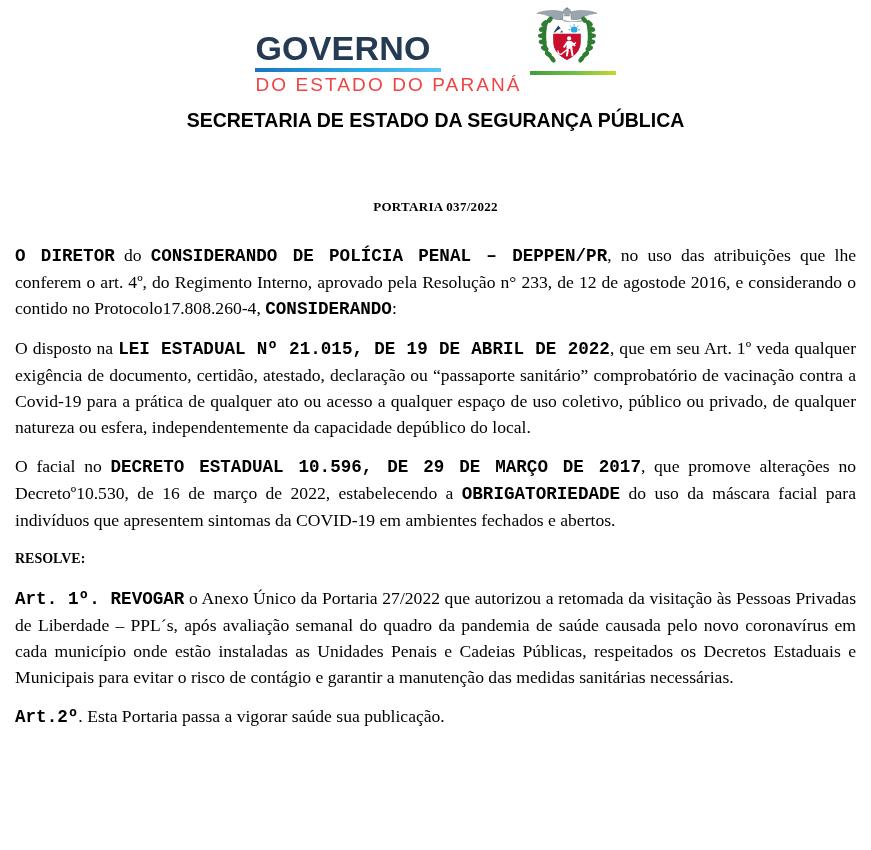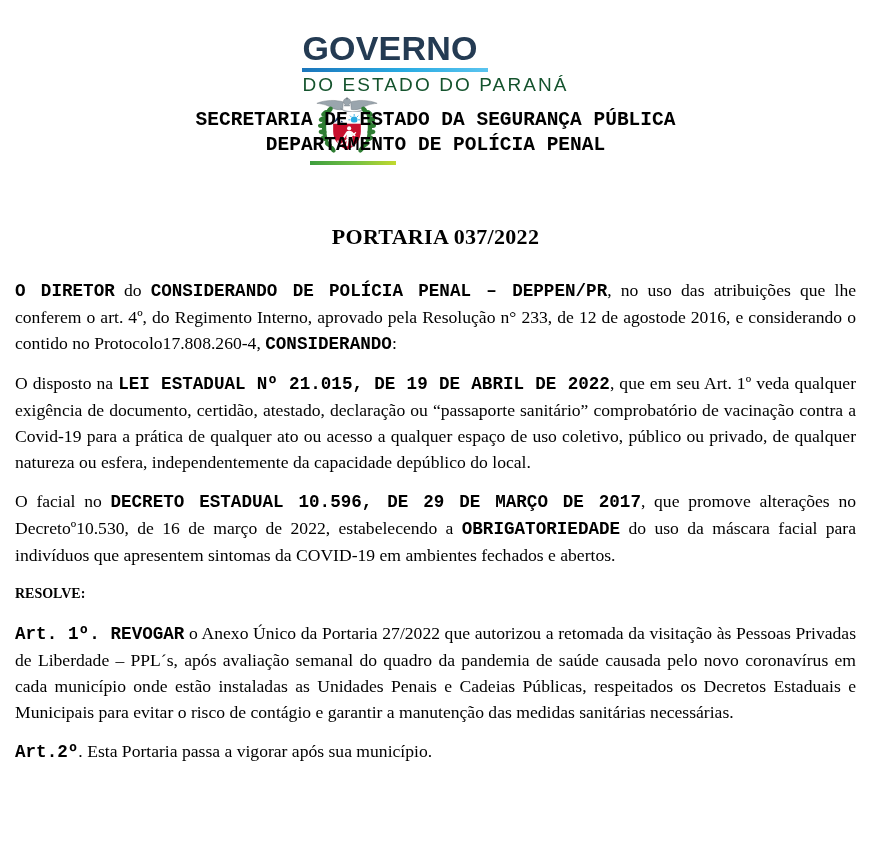--- a/index.html
+++ b/index.html
@@ -31,21 +31,20 @@
     justify-content: center;
     align-items: flex-start;
     padding-top: 4px;
     height: 92px;
     box-sizing: border-box;
   }
   .logo-inner {
     display: flex;
     align-items: flex-start;
     gap: 0px;
-    flex-direction: column;
   }
   .logo-words {
     display: flex;
     flex-direction: column;
     align-items: stretch;
     padding-top: 28px;
   }
   .logo-governo {
     font-family: "Liberation Sans", "DejaVu Sans", sans-serif;
     font-weight: bold;
@@ -61,21 +60,21 @@
     margin-top: 4px;
     margin-bottom: 3px;
     background: linear-gradient(to right, #1b75bb 0%, #29abe2 55%, #5bc4ef 100%);
   }
   .logo-estado {
     font-family: "Liberation Sans", "DejaVu Sans", sans-serif;
     font-weight: normal;
     font-size: 19px;
     letter-spacing: 2.1px;
     line-height: 1.0;
-    color: #14532d;
+    color: #ef4444;
     white-space: nowrap;
   }
   .emblem-col {
     display: flex;
     flex-direction: column;
     align-items: stretch;
     margin-left: 8px;
   }
   .emblem {
     width: 74px;
@@ -84,37 +83,37 @@
   }
   .logo-rule-green {
     height: 4px;
     width: 86px;
     margin-top: 1px;
     background: linear-gradient(to right, #3e9e3e 0%, #6fbe44 50%, #c2d92e 100%);
   }
 
   
   .org-heading {
-    font-family: Liberation Mono, monospace;
+    font-family: Liberation Sans, sans-serif;
     font-weight: bold;
     font-size: 19.5px;
     line-height: 25px;
     text-align: center;
     margin: 0;
     padding: 0;
     color: #000;
   }
   .org-heading-wrap {
     margin-top: 16px;
   }
 
   .portaria-title {
     font-family: "Liberation Serif", "DejaVu Serif", serif;
     font-weight: bold;
-    font-size: 22px;
+    font-size: 13px;
     text-align: center;
     margin: 0;
     padding-top: 66px;
     letter-spacing: 0.3px;
   }
 
   
   .body-area {
     padding-top: 27px;
   }
@@ -231,35 +230,34 @@
           <path d="M29.6 26.6 h40.8 v25.4 c0 13.6 -9.8 22.6 -20.4 27.4 c-10.6 -4.8 -20.4 -13.8 -20.4 -27.4 z" fill="none" stroke="#ffffff" stroke-width="2.2"></path>
         </svg>
         <div class="logo-rule-green"></div>
       </div>
 
     </div>
   </div>
 
   <div class="org-heading-wrap">
     <div class="org-heading">SECRETARIA DE ESTADO DA SEGURANÇA PÚBLICA</div>
-    <div class="org-heading">DEPARTAMENTO DE POLÍCIA PENAL</div>
   </div>
 
   <div class="portaria-title">PORTARIA 037/2022</div>
 
   <div class="body-area">
 
     <p class="para"><b>O DIRETOR</b><span> do </span><b>CONSIDERANDO DE POLÍCIA PENAL – DEPPEN/PR</b><span>, no uso das atribuições que lhe conferem o art. 4º, do Regimento Interno, aprovado pela Resolução n° 233, de 12 de agostode 2016, e considerando o contido no Protocolo17.808.260-4, </span><b>CONSIDERANDO</b><span>:</span></p>
 
     <p class="para"><span>O disposto na </span><b>LEI ESTADUAL Nº 21.015, DE 19 DE ABRIL DE 2022</b><span>, que em seu Art. 1º veda qualquer exigência de documento, certidão, atestado, declaração ou “passaporte sanitário” comprobatório de vacinação contra a Covid-19 para a prática de qualquer ato ou acesso a qualquer espaço de uso coletivo, público ou privado, de qualquer natureza ou esfera, independentemente da capacidade depúblico do local.</span></p>
 
     <p class="para"><span>O facial no </span><b>DECRETO ESTADUAL 10.596, DE 29 DE MARÇO DE 2017</b><span>, que promove alterações no Decretoº10.530, de 16 de março de 2022, estabelecendo a </span><b>OBRIGATORIEDADE</b><span> do uso da máscara facial para indivíduos que apresentem sintomas da COVID-19 em ambientes fechados e abertos.</span></p>
 
     <div class="resolve">RESOLVE:</div>
 
     <p class="para"><b>Art. 1º. REVOGAR</b><span> o Anexo Único da Portaria 27/2022 que autorizou a retomada da visitação às Pessoas Privadas de Liberdade – PPL´s, após avaliação semanal do quadro da pandemia de saúde causada pelo novo coronavírus em cada município onde estão instaladas as Unidades Penais e Cadeias Públicas, respeitados os Decretos Estaduais e Municipais para evitar o risco de contágio e garantir a manutenção das medidas sanitárias necessárias.</span></p>
 
 
-    <p class="para"><b>Art.2º</b><span>. Esta Portaria passa a vigorar após sua município.</span></p>
+    <p class="para"><b>Art.2º</b><span>. Esta Portaria passa a vigorar saúde sua publicação.</span></p>
 
   </div>
 
 </div>
 
 </body></html>

